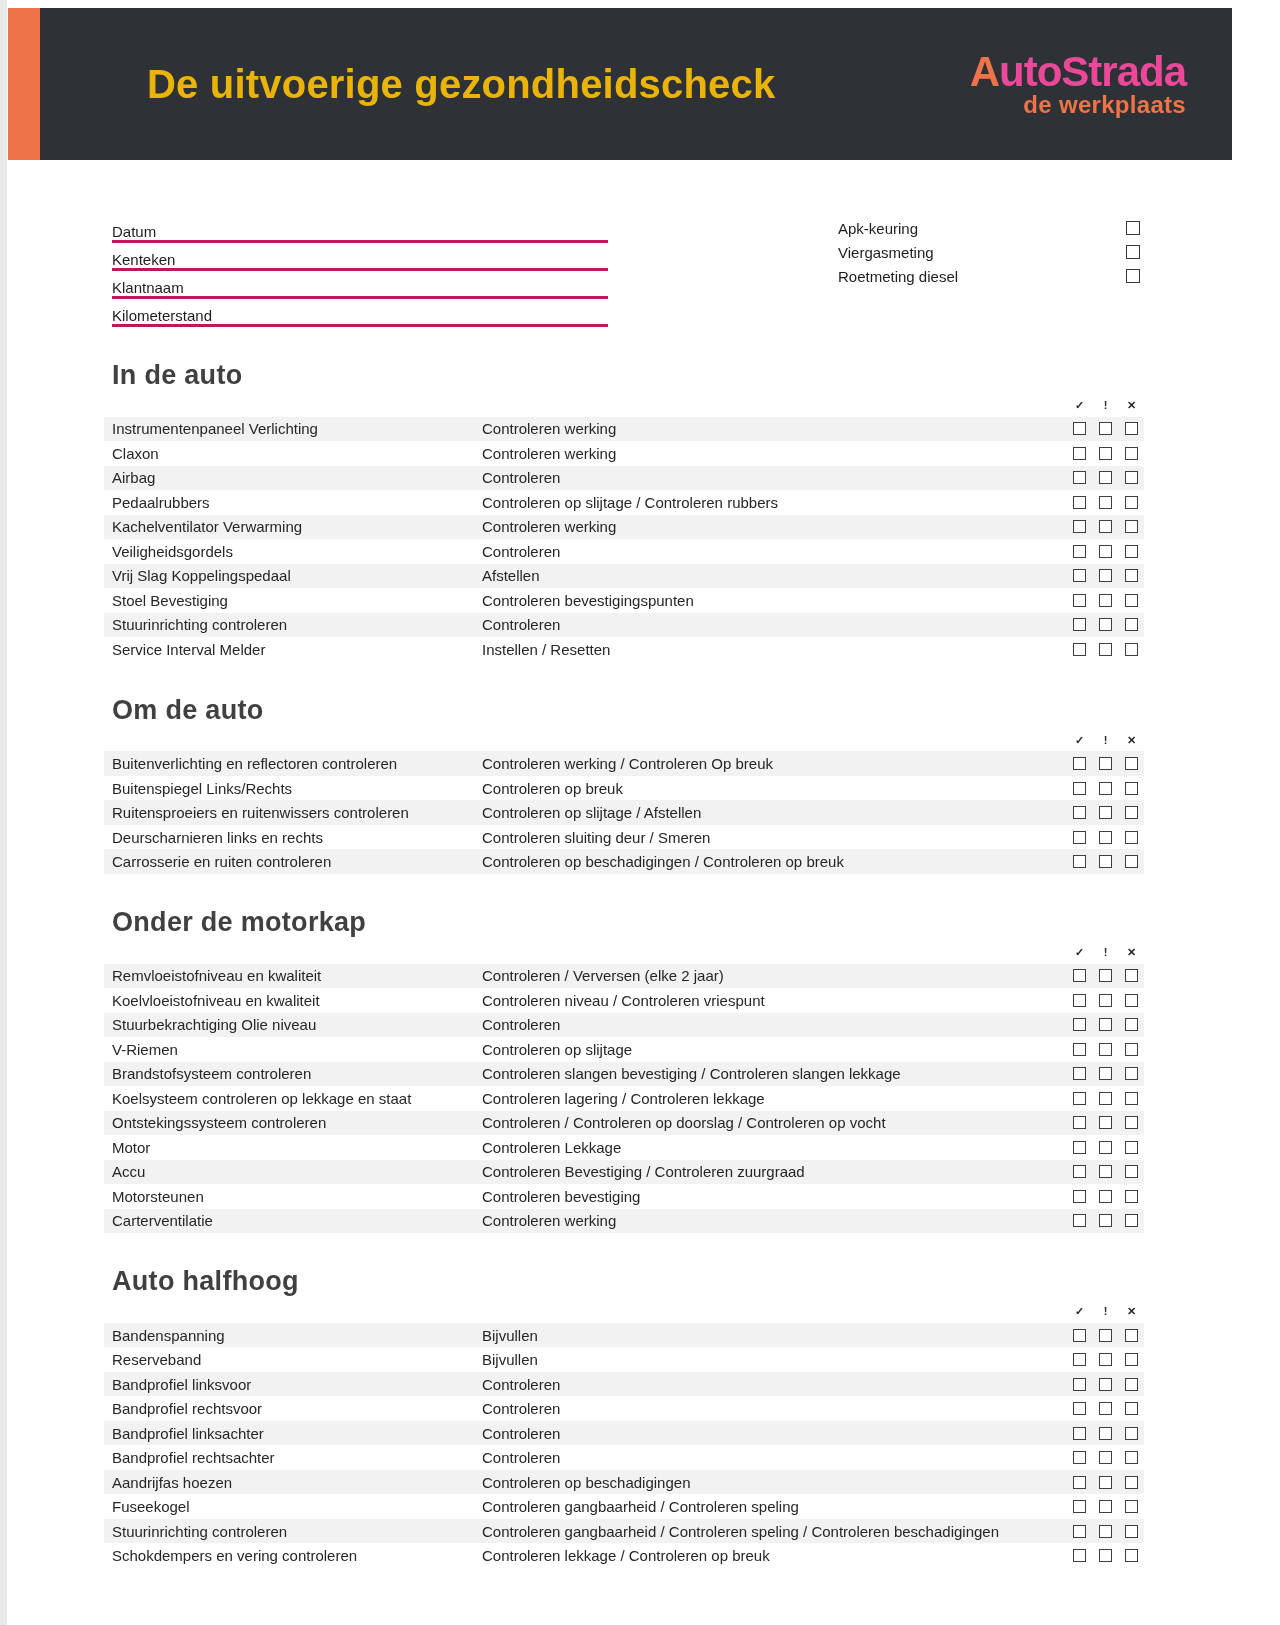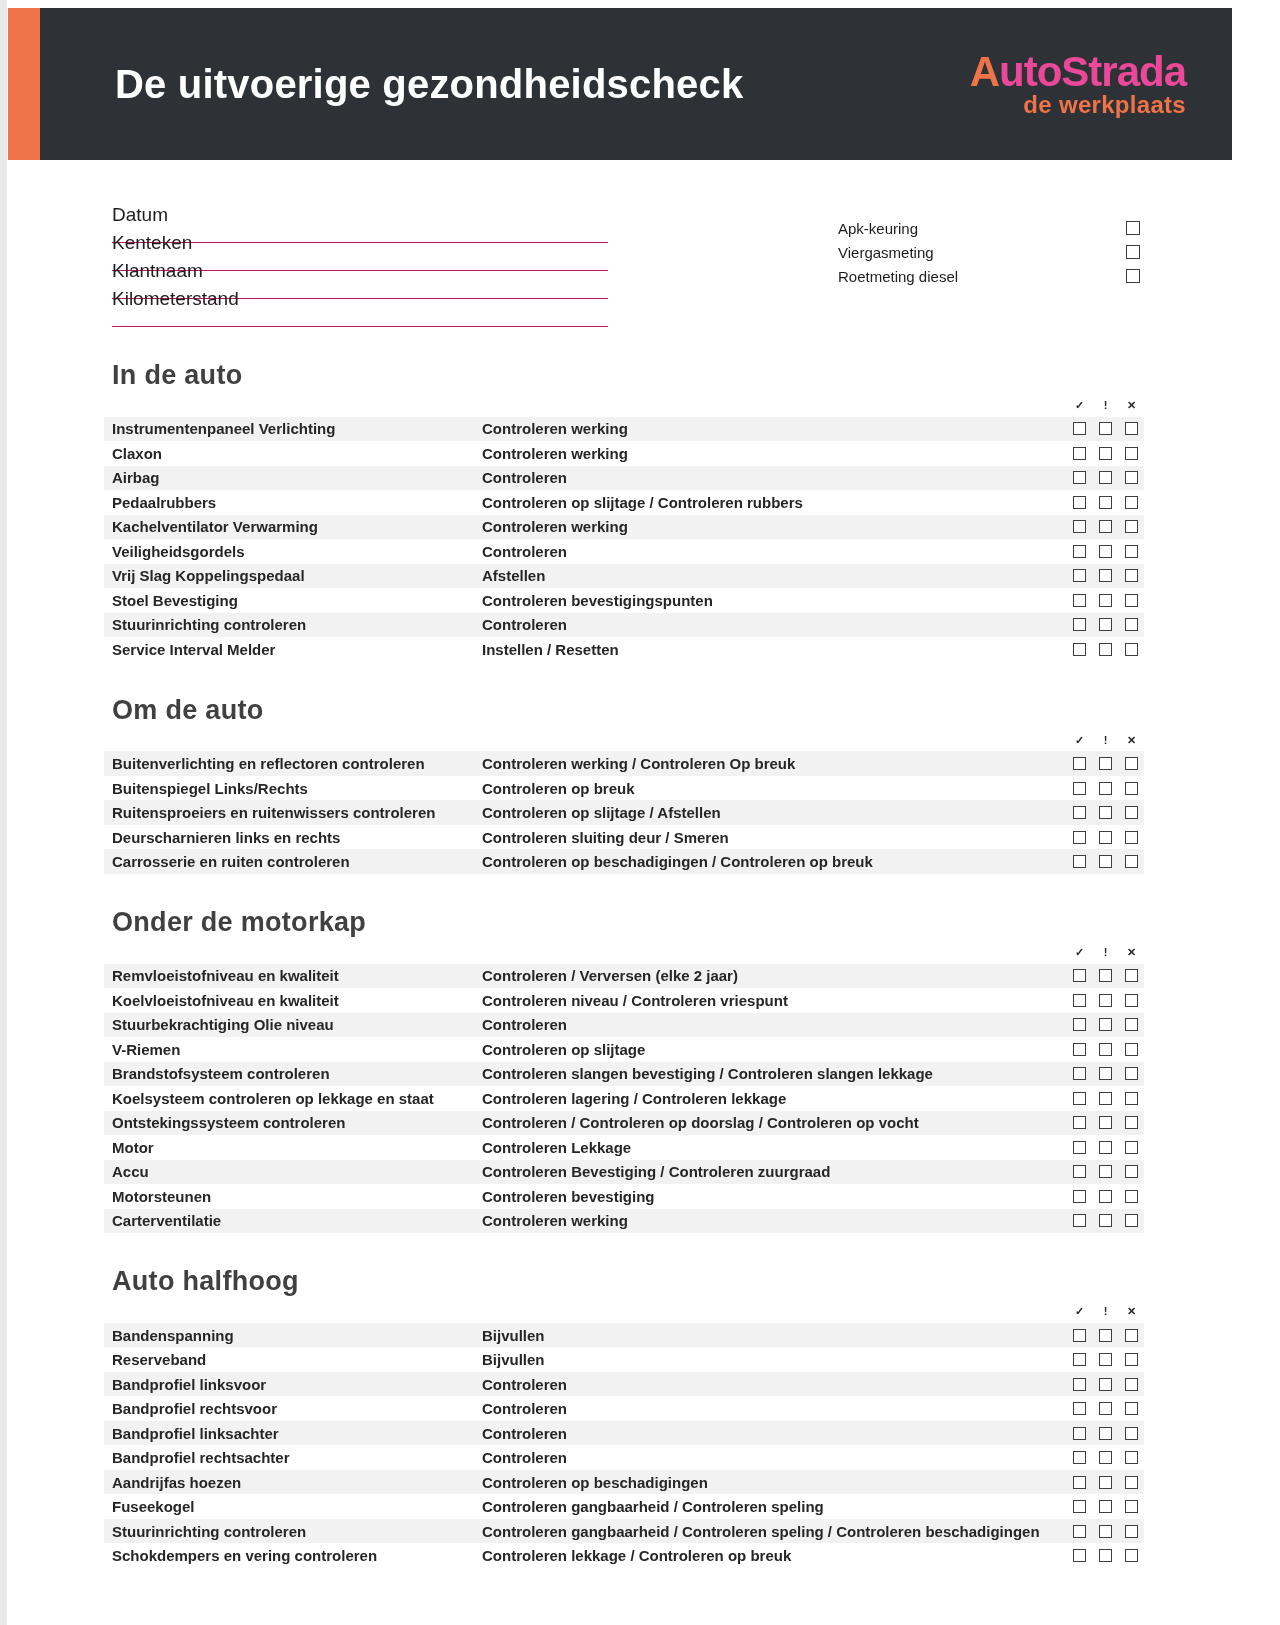--- a/index.html
+++ b/index.html
@@ -36,25 +36,26 @@
   }
   .header-bar {
     flex: 1;
     background: var(--header-bg);
     display: flex;
     align-items: center;
     justify-content: space-between;
     padding: 0 46px 0 75px;
   }
   .page-title {
-    color: #ffffff;
+    color: #eab308;
     font-size: 40px;
     font-weight: bold;
     letter-spacing: 0.2px;
     white-space: nowrap;
+    margin-left: 32px;
   }
   .logo { text-align: right; line-height: 1; }
   .logo-brand {
     display: block;
     color: #ec4899;
     font-size: 42px;
     font-weight: bold;
     letter-spacing: -1px;
   }
   .logo-brand::first-letter { color: var(--orange); }
@@ -68,25 +69,25 @@
   }
   
   .form-area {
     display: flex;
     justify-content: space-between;
     margin: 55px 140px 0 112px;
   }
   .fields { width: 496px; }
   .field {
     height: 28px;
-    border-bottom: 1px solid #be185d;
+    border-bottom: 3px solid #be185d;
     display: flex;
     align-items: flex-end;
-    padding-bottom: 16px;
-    font-size: 19px;
+    padding-bottom: 0;
+    font-size: 15px;
     color: #1e1e1e;
   }
   .options { width: 302px; padding-top: 1px; }
   .option-row {
     display: flex;
     justify-content: space-between;
     align-items: center;
     height: 24px;
     font-size: 15px;
     color: #1e1e1e;
@@ -119,21 +120,21 @@
     align-items: center;
   }
   .col-head .sym {
     width: 13px;
     text-align: center;
     font-size: 11px;
     font-weight: bold;
     color: #2b2b2b;
     line-height: 1;
   }
-  .rows { margin-top: 4px; font-weight: bold; }
+  .rows { margin-top: 4px; }
   .row {
     display: flex;
     align-items: center;
     height: 24.5px;
     padding: 0 6px 0 8px;
     font-size: 15px;
     color: #262626;
   }
   .row.alt { background: var(--row-alt); }
   .item { width: 370px; flex-shrink: 0; white-space: nowrap; overflow: hidden; }

